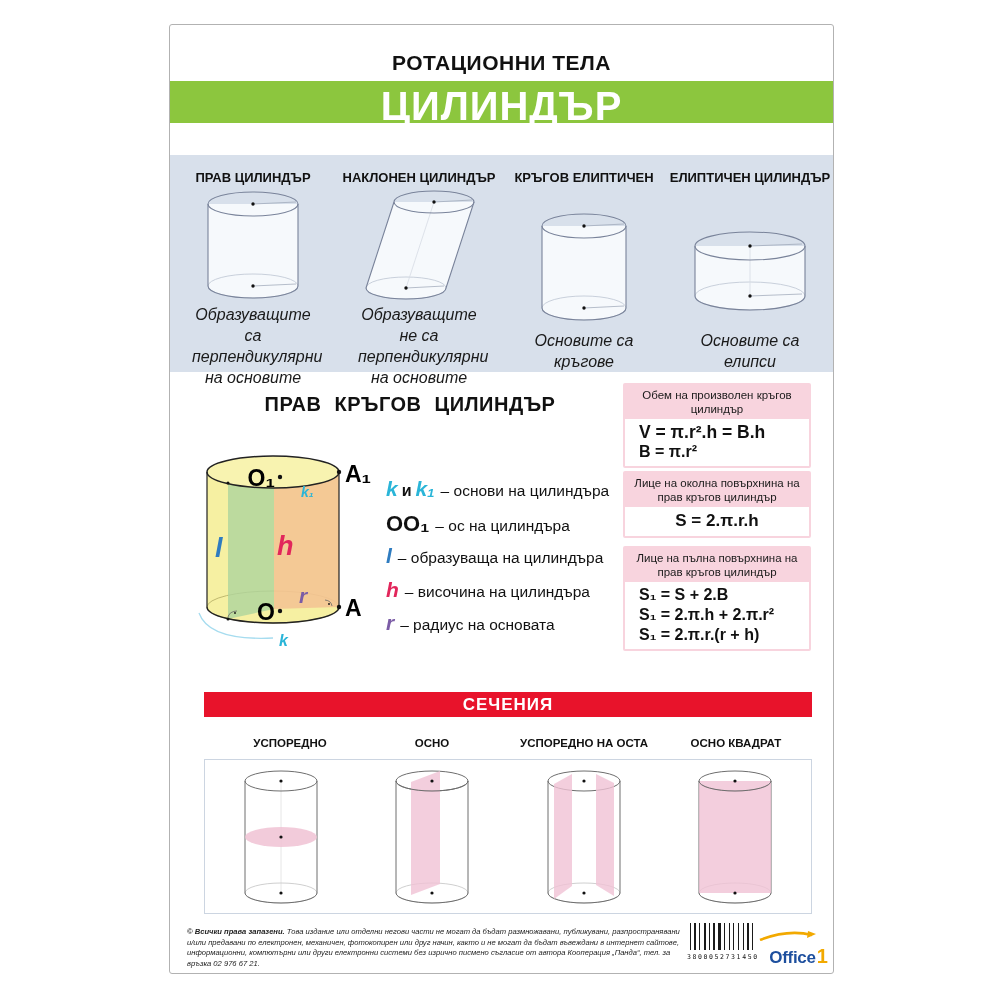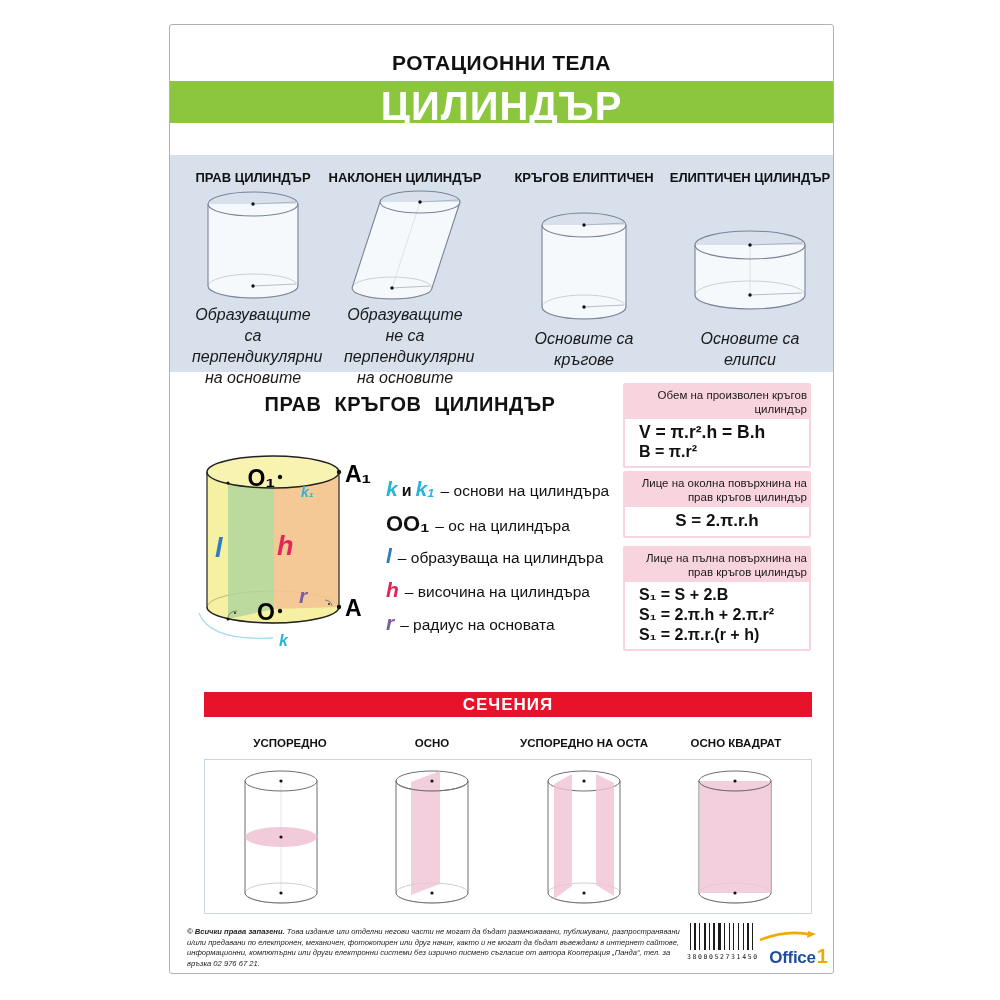--- a/index.html
+++ b/index.html
@@ -5,37 +5,37 @@
   html,body{margin:0;padding:0;width:1000px;height:1000px;background:#fff;
     font-family:"Liberation Sans","DejaVu Sans",sans-serif;color:#111;}
   .poster{position:absolute;left:169px;top:24px;width:663px;height:948px;
     background:#fff;border:1px solid #b2b2b2;border-radius:3px;overflow:hidden;}
   .supertitle{position:absolute;top:26px;left:0;width:100%;text-align:center;
     font-size:21px;font-weight:bold;letter-spacing:.5px;}
   .band{position:absolute;top:56px;left:0;width:100%;height:42px;background:var(--green);
     text-align:center;line-height:50px;}
   .band span{color:#fff;font-size:40px;font-weight:bold;letter-spacing:1px;}
   .bluepanel{position:absolute;top:130px;left:0;width:100%;height:217px;background:var(--panel-blue);}
-  .tcol{position:absolute;top:0;height:100%;display:flex;flex-direction:column;align-items:center;width:166px;}
+  .tcol{position:absolute;top:0;height:100%;display:flex;flex-direction:column;align-items:center;width:166px;justify-content:space-between;}
   .tname{margin-top:15px;height:34px;font-size:13px;font-weight:bold;text-align:center;line-height:16px;}
   .tfig{height:124px;display:flex;align-items:center;justify-content:center;}
   .tcap{font-size:16px;line-height:1.32;text-align:center;max-width:122px;color:#1a1a1a;font-style:italic;}
   .heading{position:absolute;top:368px;left:30px;width:420px;text-align:center;
     font-size:20px;font-weight:bold;letter-spacing:.5px;word-spacing:7px;}
   .diagram{position:absolute;left:25px;top:416px;}
   .legend{position:absolute;left:216px;top:452px;width:240px;}
   .lline{display:flex;align-items:baseline;height:33.5px;}
   .ls{font-weight:bold;font-size:21px;font-style:italic;}
   .ls.cy{color:var(--sym-cyan);}  .ls.bl{color:var(--sym-blue);}
   .ls.rd{color:var(--sym-red);}   .ls.pu{color:var(--sym-purple);}
   .ls.oo{font-style:normal;font-size:22px;color:#111;}
   .ldesc{font-size:15.5px;margin-left:6px;color:#111;}
   .fbox{position:absolute;left:453px;width:188px;background:var(--pink-box);
     border-radius:2px;box-sizing:border-box;padding:2px;}
-  .fhead{font-size:11.5px;line-height:13.5px;text-align:right;padding:4px 2px 3px;color:#1a1a1a;}
+  .fhead{font-size:11.5px;line-height:13.5px;text-align:center;padding:4px 2px 3px;color:#1a1a1a;}
   .fbody{background:#fff;padding:3px 0 4px 14px;}
   .fline{font-size:16px;font-weight:bold;line-height:20px;}
   .fbody.center{padding-left:0;text-align:center;}
   .fbody.center .fline{font-size:17px;line-height:22px;}
   .secbar{position:absolute;left:34px;top:667px;width:608px;height:25px;background:var(--red);
     color:#fff;font-size:17px;font-weight:bold;text-align:center;line-height:25px;letter-spacing:1px;}
   .sechead{position:absolute;top:712px;width:152px;text-align:center;font-size:11.5px;font-weight:bold;}
   .secbox{position:absolute;left:34px;top:734px;width:608px;height:155px;background:#fff;
     border:1px solid #ccd5e1;box-sizing:border-box;display:flex;}
   .seccell{flex:1;display:flex;align-items:center;justify-content:center;}
@@ -77,21 +77,21 @@
           <ellipse cx="58" cy="18" rx="45" ry="12" fill="#fafcfe" class="cylo" style="stroke:#79839a"></ellipse>
           <path class="cylo" d="M13 18 L13 100 M103 18 L103 100"></path>
           <path d="M58 18 L101 16 M58 100 L101 98" stroke="#9aa3b5" stroke-width=".7" fill="none"></path>
           <circle class="dot" cx="58" cy="18" r="1.7"></circle>
             <circle class="dot" cx="58" cy="100" r="1.7"></circle>
         </svg>
       </div>
       <div class="tcap">Образуващите са перпендикулярни на основите</div>
     </div>
 
-    <div class="tcol" style="left:152px">
+    <div class="tcol" style="left:166px">
       <div class="tname">НАКЛОНЕН ЦИЛИНДЪР</div>
       <div class="tfig">
         <svg width="122" height="118" viewBox="0 0 122 118">
           <path d="M36 16 L8 102 A40 11 0 0 0 88 102 L116 16 Z" fill="#f6f9fc"></path>
           <ellipse class="cylback" cx="48" cy="102" rx="40" ry="11"></ellipse>
           <path class="cylo" d="M8 102 A40 11 0 0 0 88 102"></path>
           <path d="M76 16 L48 102" stroke="#d7dce4" stroke-width=".8" fill="none"></path>
           <ellipse cx="76" cy="16" rx="40" ry="11" fill="#fafcfe" class="cylo"></ellipse>
           <path class="cylo" d="M36 16 L8 102 M116 16 L88 102"></path>
           <path d="M76 16 L114 14 M48 102 L86 100" stroke="#9aa3b5" stroke-width=".7" fill="none"></path>

